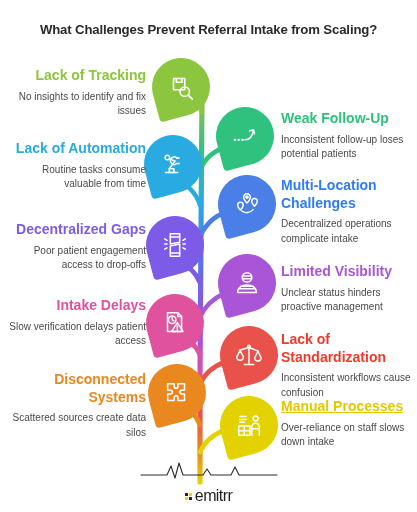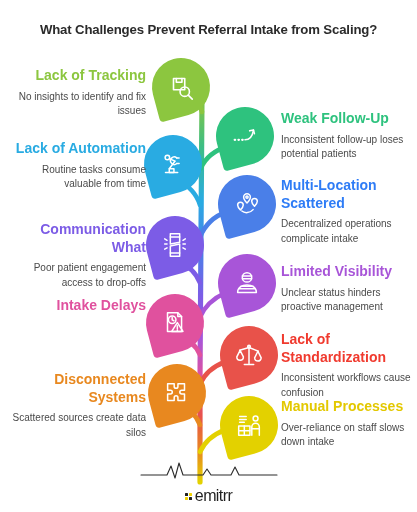--- a/index.html
+++ b/index.html
@@ -253,55 +253,56 @@
     <p class="hd" style="color:#8CC63F;">Lack of Tracking</p>
     <p class="bd">No insights to identify and fix issues</p>
   </div>
 
   <div class="side left" style="left:8px;top:140px;width:138px;">
     <p class="hd" style="color:#29ABE2;">Lack of Automation</p>
     <p class="bd">Routine tasks consume valuable from time</p>
   </div>
 
   <div class="side left" style="left:8px;top:221px;width:138px;">
-    <p class="hd" style="color:#7C5CE6;">Communication What</p>
+    <p class="hd" style="color:#7C5CE6;">Decentralized Gaps</p>
     <p class="bd">Poor patient engagement access to drop-offs</p>
   </div>
 
   <div class="side left" style="left:8px;top:297px;width:138px;">
     <p class="hd" style="color:#E0519E;">Intake Delays</p>
+    <p class="bd">Slow verification delays patient access</p>
   </div>
 
   <div class="side left" style="left:8px;top:371px;width:138px;">
     <p class="hd" style="color:#E8881F;">Disconnected Systems</p>
     <p class="bd">Scattered sources create data silos</p>
   </div>
 
   <div class="side right" style="left:281px;top:110px;width:130px;">
     <p class="hd" style="color:#2EC27E;">Weak Follow-Up</p>
     <p class="bd">Inconsistent follow-up loses potential patients</p>
   </div>
 
   <div class="side right" style="left:281px;top:177px;width:128px;">
-    <p class="hd" style="color:#2E7CF6;">Multi-Location Scattered</p>
+    <p class="hd" style="color:#2E7CF6;">Multi-Location Challenges</p>
     <p class="bd">Decentralized operations complicate intake</p>
   </div>
 
   <div class="side right" style="left:281px;top:263px;width:130px;">
     <p class="hd" style="color:#A855D8;">Limited Visibility</p>
     <p class="bd">Unclear status hinders proactive management</p>
   </div>
 
   <div class="side right" style="left:281px;top:331px;width:132px;">
     <p class="hd" style="color:#F03A2E;">Lack of Standardization</p>
     <p class="bd">Inconsistent workflows cause confusion</p>
   </div>
 
   <div class="side right" style="left:281px;top:398px;width:130px;">
-    <p class="hd" style="color:#E3C800;">Manual Processes</p>
+    <p class="hd" style="color:#E3C800;text-decoration:underline;">Manual Processes</p>
     <p class="bd">Over-reliance on staff slows down intake</p>
   </div>
 
   <div class="footer">
     <svg class="pulse" width="140" height="26" viewBox="0 0 140 26">
       <path d="M2 19 H28 L32 10 L36 22 L40 7 L44 19 H64 L68 13 L72 19 H92 L96 11 L100 19 H138" fill="none" stroke="#2b2b2b" stroke-width="1.1" stroke-linecap="round" stroke-linejoin="round"></path>
     </svg>
     <div class="logo">
       <span class="mark">
         <i></i>

